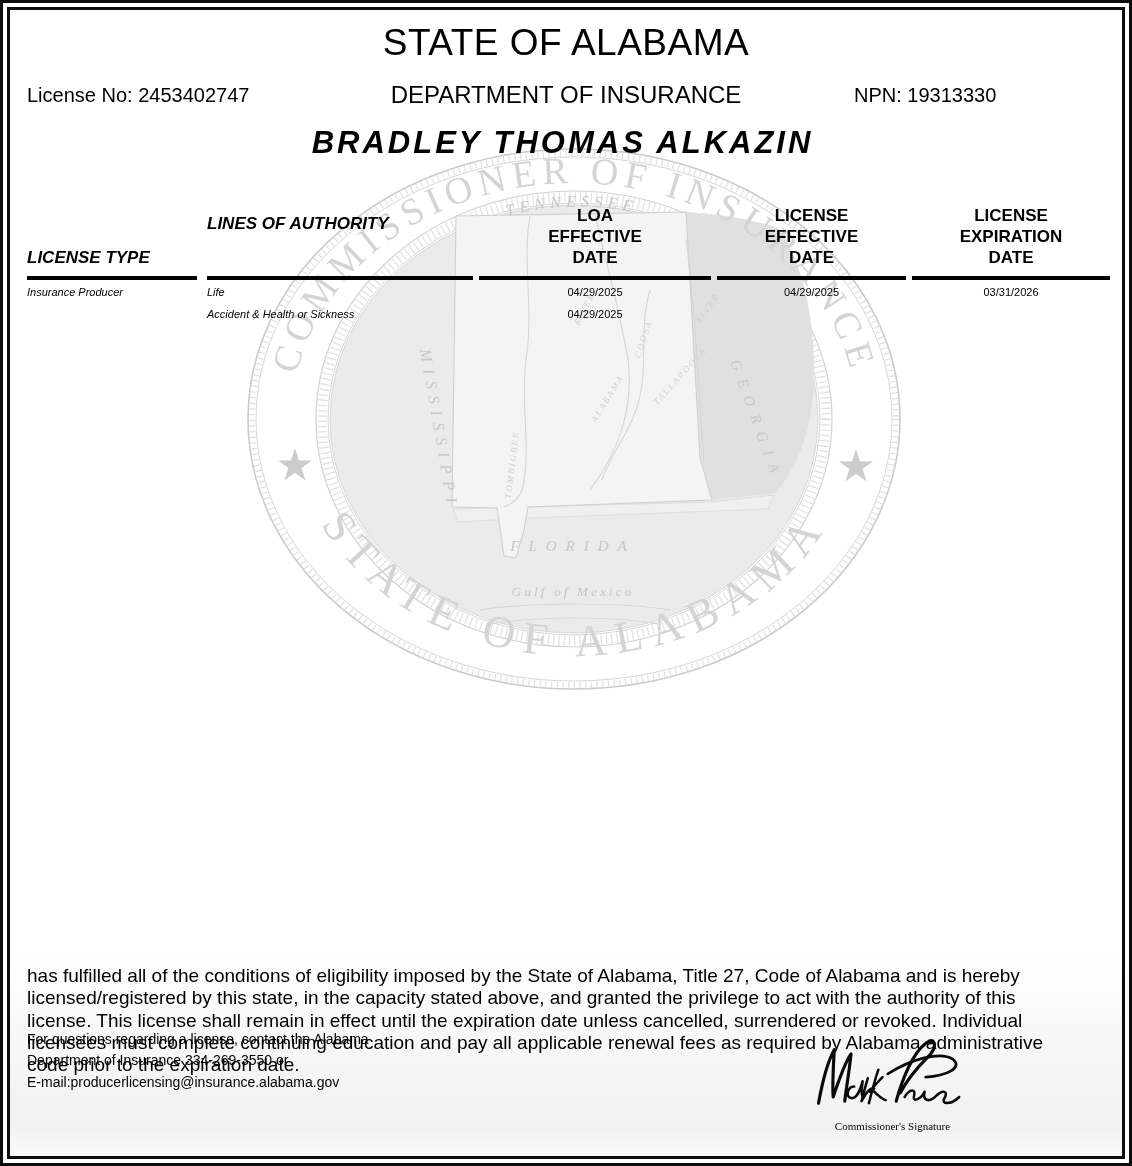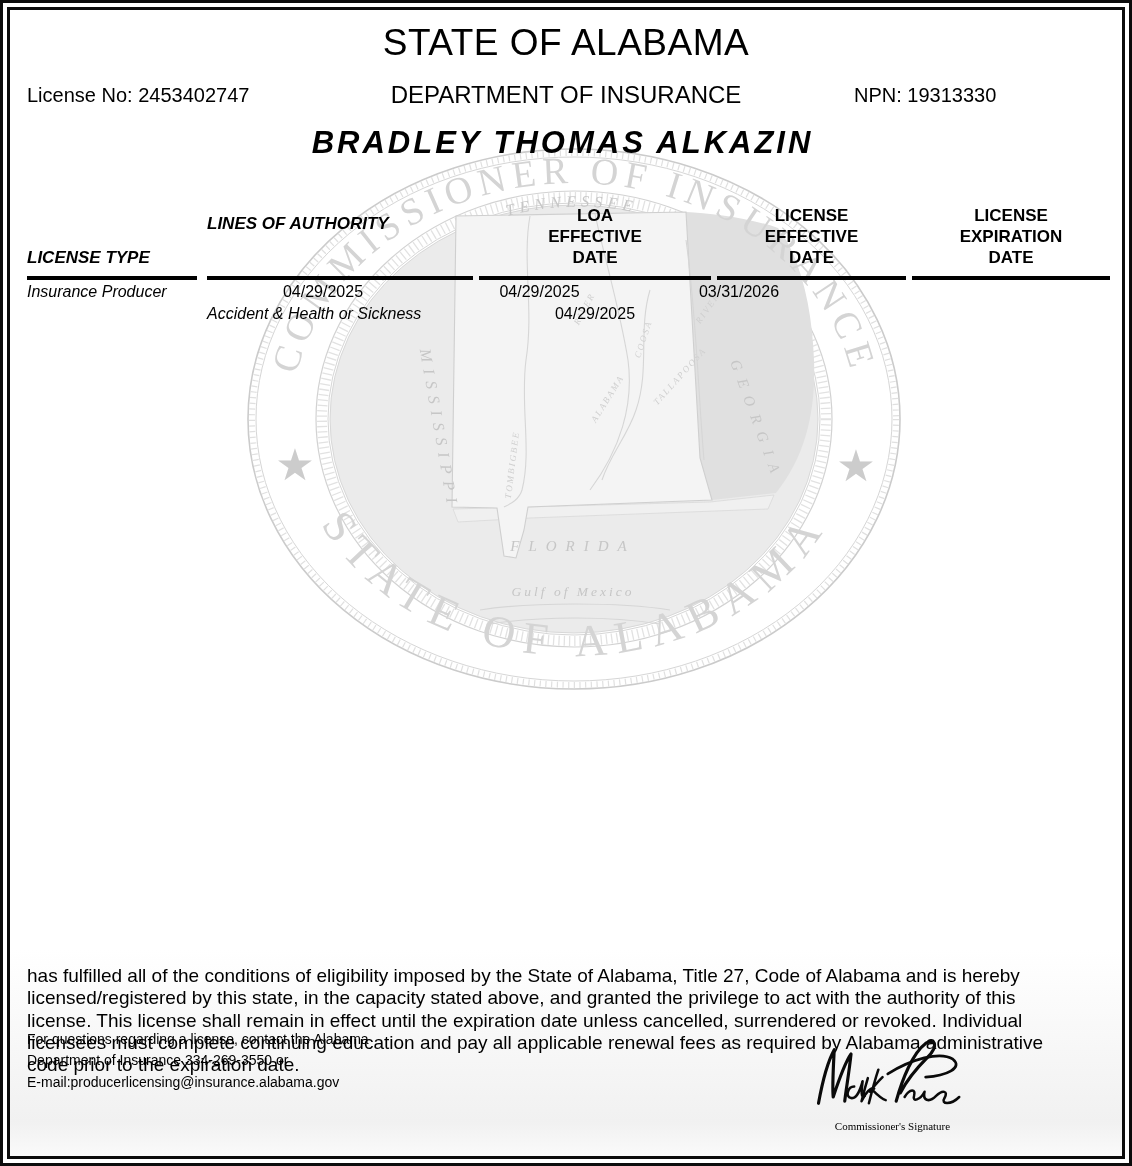--- a/index.html
+++ b/index.html
@@ -21,21 +21,21 @@
   .c2{width:266px;margin-right:6px;font-style:italic;}
   .c3{width:232px;margin-right:6px;text-align:center;}
   .c4{width:189px;margin-right:6px;text-align:center;}
   .c5{width:198px;text-align:center;}
   .th .cell{font-weight:bold;font-size:17px;line-height:21px;white-space:pre-line;
             border-bottom:4px solid #000;padding-bottom:8px;}
   .th{min-height:77px;}
   .th .c2{padding-bottom:0;}
   .th .c2 .pad-line{height:21px;}
   .tbody .trow{align-items:flex-start;margin-top:2px;}
-  .tbody .cell{font-size:16px;line-height:20px;}
+  .tbody .cell{font-size:11px;line-height:20px;}
   .tbody .trow + .trow{margin-top:2px;}
   
   .para{left:17px;top:913px;width:1080px;font-size:19px;line-height:22.3px;white-space:pre-line;margin-top:42px;}
   .contact{left:17px;top:1019px;width:700px;font-size:14px;line-height:21.4px;white-space:pre-line;}
   
   .sig-box{left:798px;top:1024px;width:168px;height:84px;}
   .sig-label{left:790px;top:1110px;width:185px;text-align:center;
              font-family:"Liberation Serif","DejaVu Serif",serif;font-size:11px;}
   
   .seal{left:0;top:0;z-index:0;pointer-events:none;}
@@ -123,20 +123,21 @@
         <div class="cell c4">LICENSE
 EFFECTIVE
 DATE</div>
         <div class="cell c5">LICENSE
 EXPIRATION
 DATE</div>
       </div>
       <div class="tbody">
         <div class="trow">
           <div class="cell c1">Insurance Producer</div>
+          <div class="cell c2">Life</div>
           <div class="cell c3">04/29/2025</div>
           <div class="cell c4">04/29/2025</div>
           <div class="cell c5">03/31/2026</div>
         </div>
         <div class="trow">
           <div class="cell c1"></div>
           <div class="cell c2">Accident &amp; Health or Sickness</div>
           <div class="cell c3">04/29/2025</div>
           <div class="cell c4"></div>
           <div class="cell c5"></div>

